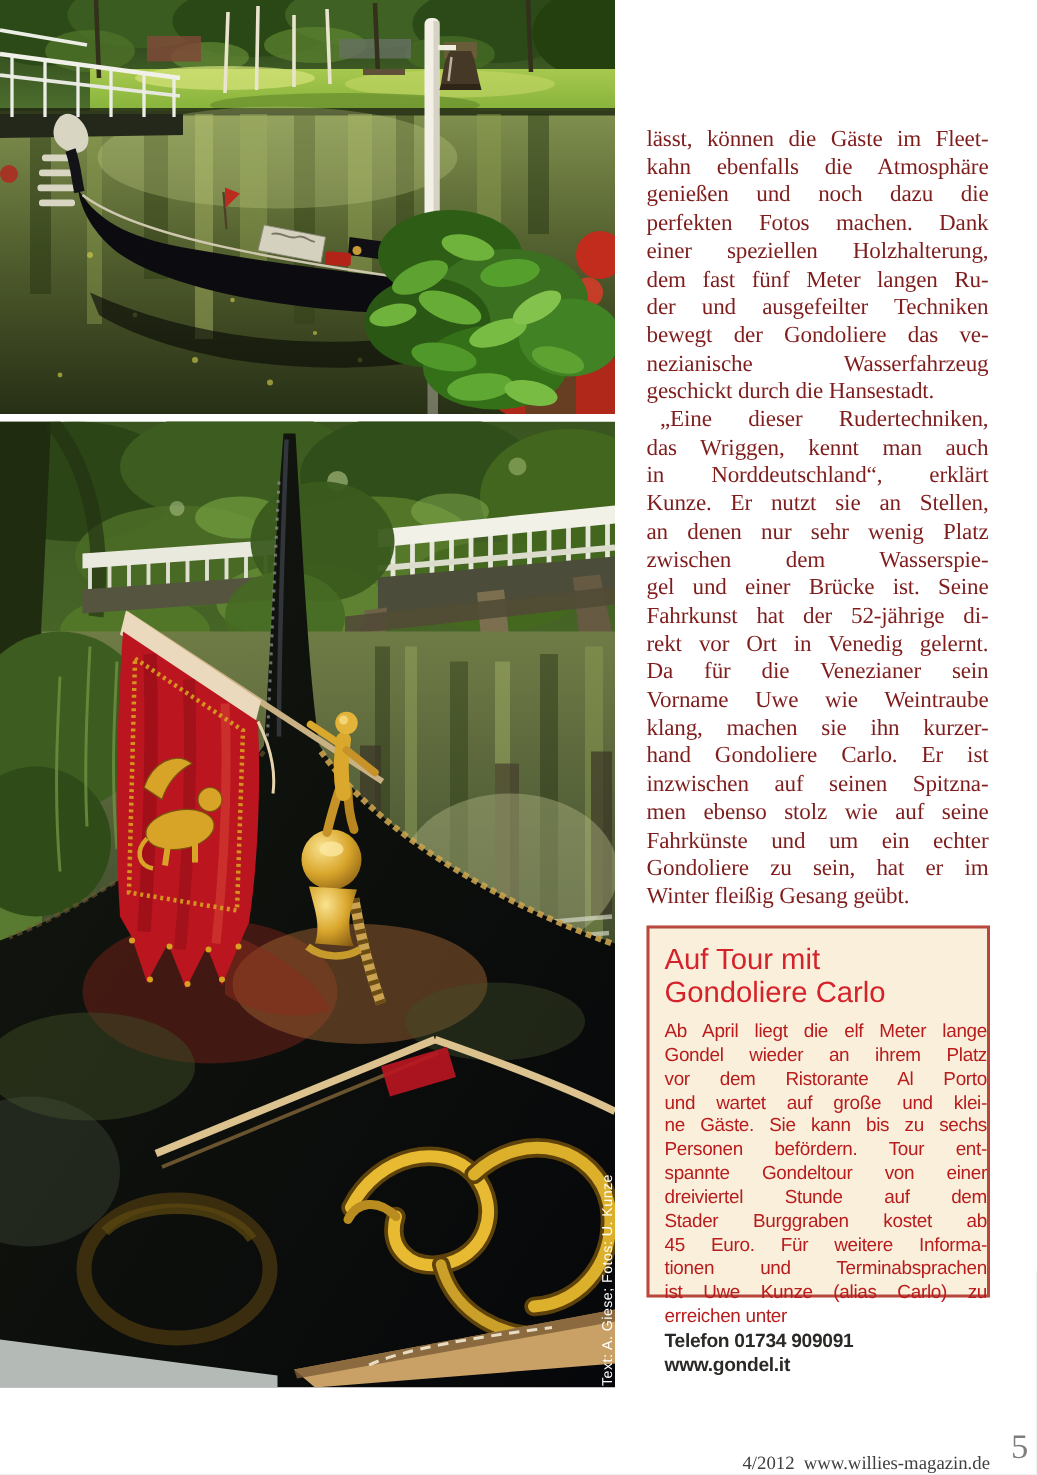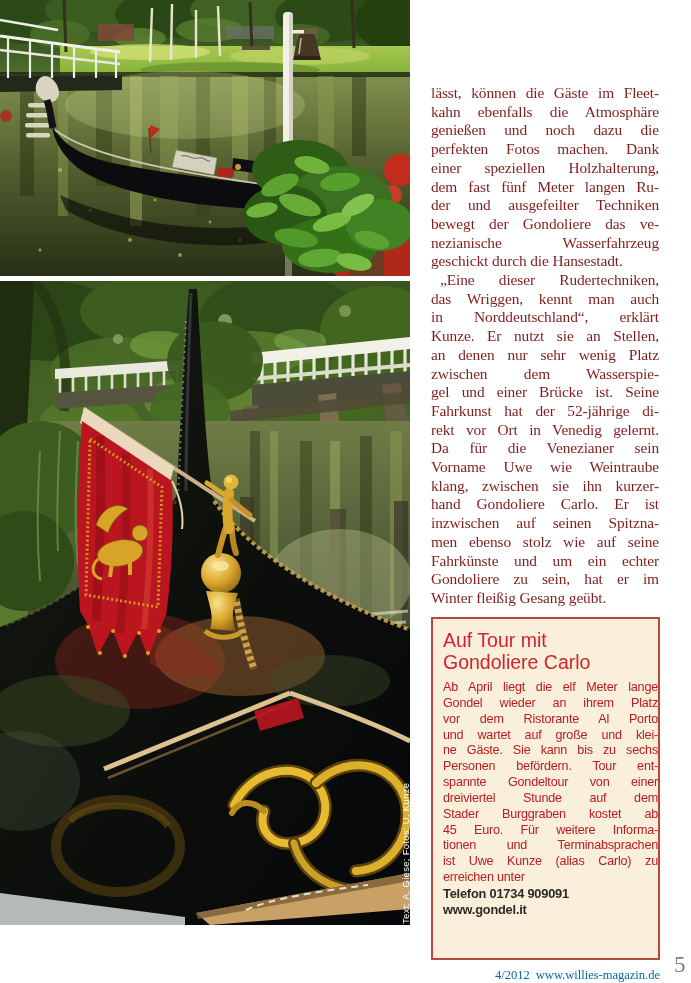--- a/index.html
+++ b/index.html
@@ -12,29 +12,29 @@
   .credit{position:absolute;left:400px;top:924px;transform:rotate(-90deg);transform-origin:0 0;
           font-family:"Liberation Sans",sans-serif;font-size:9.5px;color:#ffffff;
           white-space:nowrap;letter-spacing:.3px}
 
   .article-col{position:absolute;left:431px;top:84px;width:228px;color:#7f1d1d}
   .article-col .jline{font-size:15.4px;line-height:18.7px;letter-spacing:-.1px}
   .jline{text-align:justify;text-align-last:justify}
   .jline.pend{text-align-last:left}
   .jline.ind{text-indent:9px}
 
-  .info-box{position:absolute;left:431px;top:617px;width:229px;height:343px;box-sizing:border-box;
+  .info-box{position:absolute;left:431px;top:617px;width:229px;height:248px;box-sizing:border-box;
             background:#f9efdb;border:2px solid #b8473e;padding:11px 0 0 10px;
             font-family:"Liberation Sans",sans-serif}
   .box-heading{font-size:19.5px;line-height:21.5px;color:#d5232c}
   .box-heading-wrap{margin-bottom:7px}
   .box-body .jline{font-size:12.6px;line-height:15.85px;letter-spacing:-.2px;color:#b91c1c}
   .box-bold{font-weight:bold;font-size:12.8px;line-height:16px;color:#2b2926;letter-spacing:-.2px}
 
-  .footer-line{position:absolute;top:968px;right:31px;font-size:12.5px;color:#0369a1;word-spacing:3px}
+  .footer-line{position:absolute;top:968px;right:31px;font-size:12.5px;color:#404040;word-spacing:3px}
   .page-number{position:absolute;top:952px;left:674px;font-size:23px;color:#7e7e7e}
 </style>
 </head>
 <body>
 
 <div class="page">
 
   <svg id="photoTop" class="ph" width="410" height="276" viewBox="0 0 410 276" preserveAspectRatio="none">
     <defs>
       <linearGradient id="tpTrees" x1="0" y1="0" x2="0" y2="1">
@@ -381,21 +381,21 @@
         <div class="jline">das Wriggen, kennt man auch</div>
         <div class="jline">in Norddeutschland“, erklärt</div>
         <div class="jline">Kunze. Er nutzt sie an Stellen,</div>
         <div class="jline">an denen nur sehr wenig Platz</div>
         <div class="jline">zwischen dem Wasserspie-</div>
         <div class="jline">gel und einer Brücke ist. Seine</div>
         <div class="jline">Fahrkunst hat der 52-jährige di-</div>
         <div class="jline">rekt vor Ort in Venedig gelernt.</div>
         <div class="jline">Da für die Venezianer sein</div>
         <div class="jline">Vorname Uwe wie Weintraube</div>
-        <div class="jline">klang, zwischen sie ihn kurzer-</div>
+        <div class="jline">klang, machen sie ihn kurzer-</div>
         <div class="jline">hand Gondoliere Carlo. Er ist</div>
         <div class="jline">inzwischen auf seinen Spitzna-</div>
         <div class="jline">men ebenso stolz wie auf seine</div>
         <div class="jline">Fahrkünste und um ein echter</div>
         <div class="jline">Gondoliere zu sein, hat er im</div>
         <div class="jline pend">Winter fleißig Gesang geübt.</div>
       </div>
     </div>
 
   <div class="info-box">

